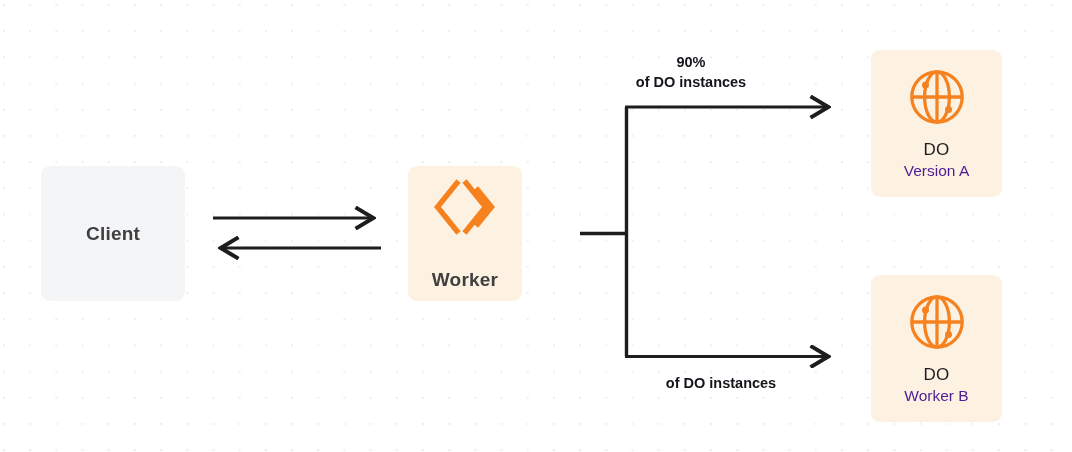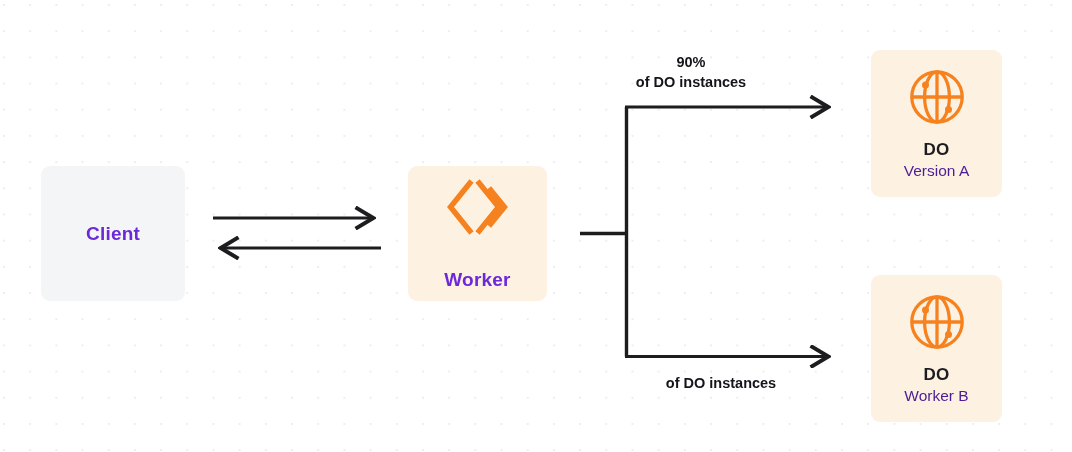--- a/index.html
+++ b/index.html
@@ -42,21 +42,21 @@
   .node-client {
     left: 41px;
     top: 166px;
     width: 144px;
     height: 135px;
     background: #f4f5f7;
   }
   .node-worker {
     left: 408px;
     top: 166px;
-    width: 139px;
+    width: 114px;
     height: 135px;
     background: #fdf1e2;
     gap: 20px;
   }
   .node-do-a {
     left: 871px;
     top: 50px;
     width: 131px;
     height: 147px;
     background: #fdf1e2;
@@ -65,26 +65,26 @@
     left: 871px;
     top: 275px;
     width: 131px;
     height: 147px;
     background: #fdf1e2;
   }
 
   .node-title {
     font-size: 19px;
     font-weight: bold;
-    color: #6d28d9;
+    color: #404040;
     letter-spacing: 0.2px;
   }
   .node-title-sm {
     font-size: 17px;
-    font-weight: bold;
+    font-weight: normal;
     color: #1d1d1f;
     letter-spacing: 0.2px;
   }
   .node-sub {
     font-size: 15.5px;
     font-weight: normal;
     color: #4c1d95;
     margin-top: 2px;
   }
   .icon-wrap {

